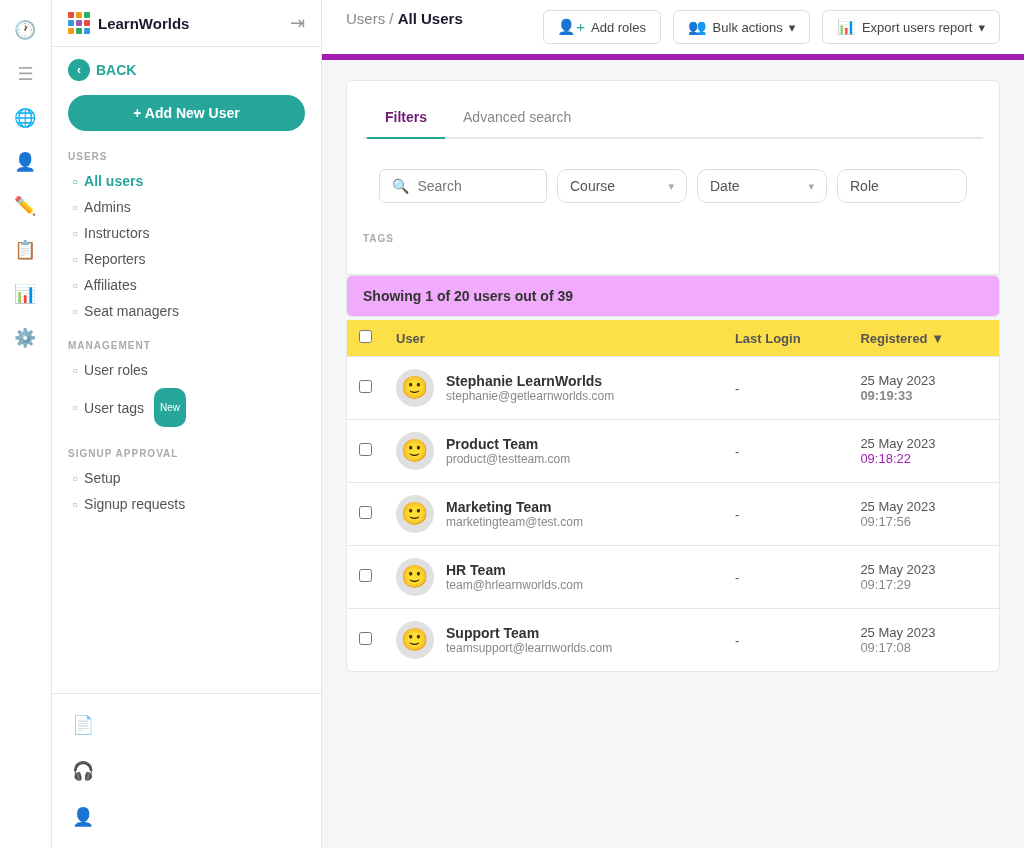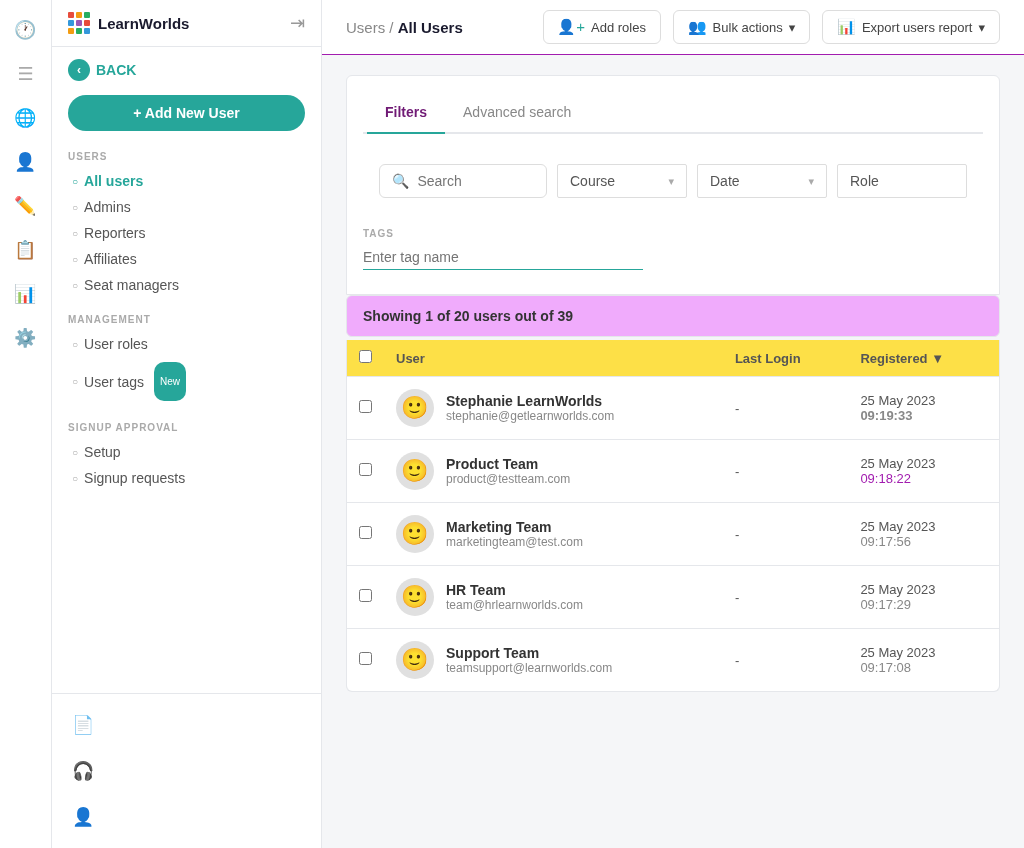--- a/index.html
+++ b/index.html
@@ -146,24 +146,24 @@
     .main {
       flex: 1;
       display: flex;
       flex-direction: column;
       overflow: hidden;
     }
 
     
     .topbar {
       background: #fff;
-      border-bottom: 1px solid #a21caf;
+      border-bottom: 6px solid #a21caf;
       padding: 10px 24px;
       display: flex;
-      align-items: center;
+      align-items: flex-start;
       gap: 4px;
     }
     .breadcrumb {
       font-size: 15px;
       color: #888;
     }
     .breadcrumb-current {
       font-weight: 700;
       color: #1a1a2e;
     }
@@ -245,21 +245,21 @@
       font-size: 14px;
       color: #888;
       background: transparent;
       width: 100%;
     }
     .filter-select {
       display: flex;
       align-items: center;
       justify-content: space-between;
       border: 1.5px solid #ddd;
-      border-radius: 2px;
+      border-radius: 10px;
       padding: 8px 12px;
       background: #fff;
       min-width: 130px;
       cursor: pointer;
       font-size: 14px;
       color: #555;
     }
     .filter-select .chevron { color: #aaa; font-size: 11px; margin-left: 8px; }
 
     .tags-section {
@@ -435,20 +435,23 @@
       <span>+ Add New User</span>
     </button>
 
     <div class="section-label">USERS</div>
     <ul class="nav-list">
       <li class="nav-item active">
         <span>All users</span>
       </li>
       <li class="nav-item">
         <span>Admins</span>
+      </li>
+      <li class="nav-item">
+        <span>Instructors</span>
       </li>
       <li class="nav-item">
         <span>Reporters</span>
       </li>
       <li class="nav-item">
         <span>Affiliates</span>
       </li>
       <li class="nav-item">
         <span>Seat managers</span>
       </li>
@@ -534,21 +537,20 @@
           <span>Date</span>
           <span class="chevron">▾</span>
         </div>
         <div class="filter-select">
           <span>Role</span>
         </div>
       </div>
 
       <div class="tags-section" style="padding: 4px 0 8px 0; margin: 0;">
         <div class="tags-label">TAGS</div>
-        <input class="tag-input" type="text" placeholder="Enter tag name" style="">
       </div>
     </div>
 
     <div class="showing-bar">Showing 1 of 20 users out of 39</div>
 
     <div class="table-wrapper">
       <table class="users-table">
         <thead>
           <tr>
             <th class="checkbox-col">

